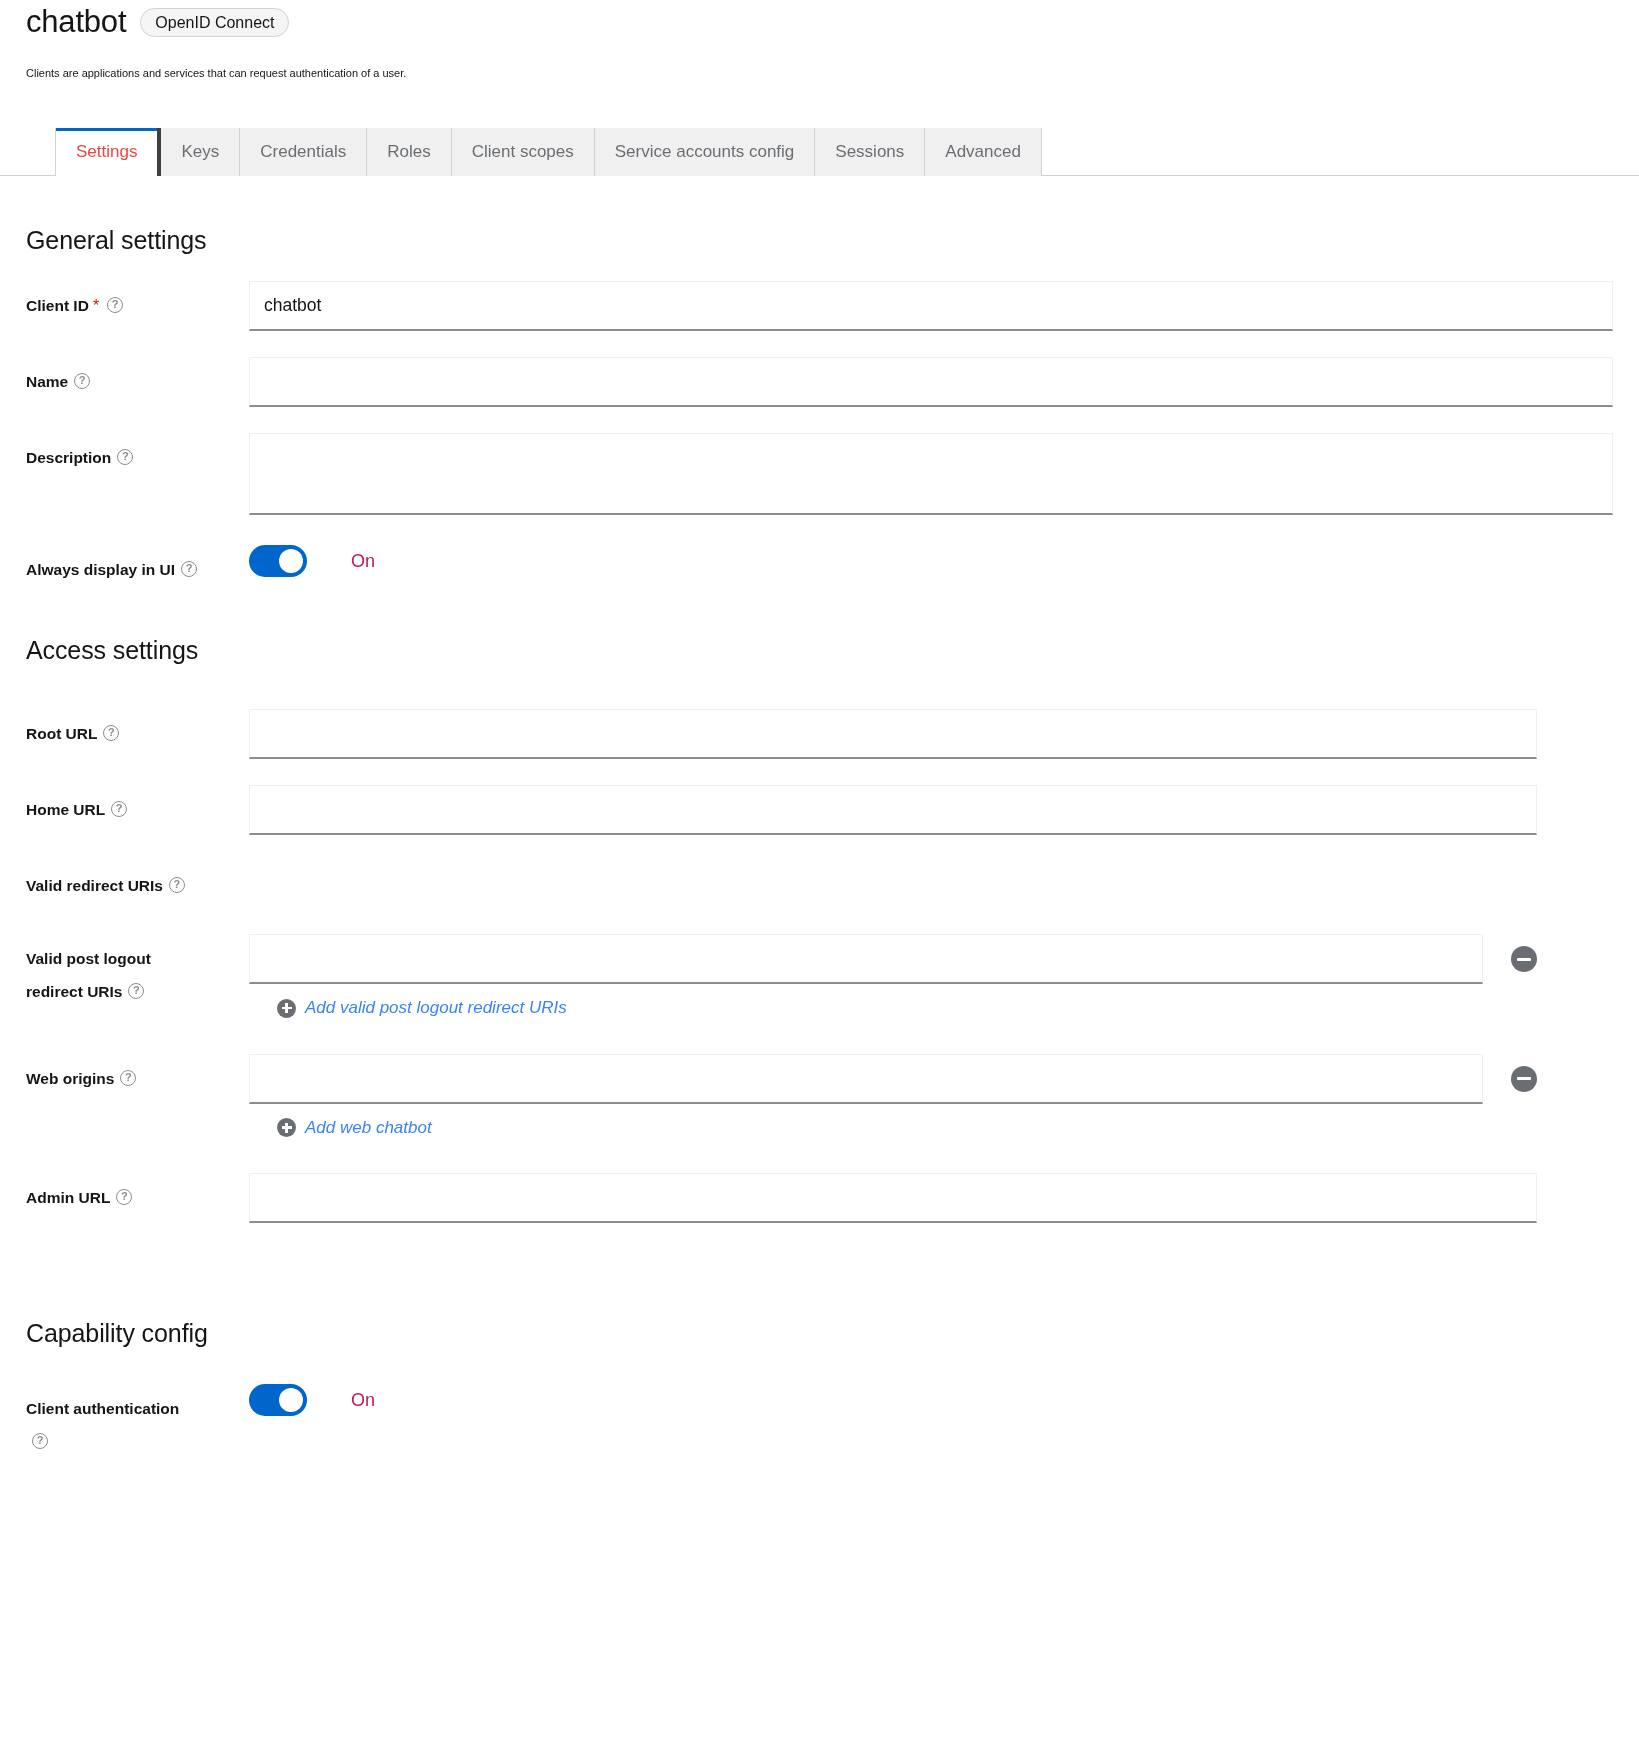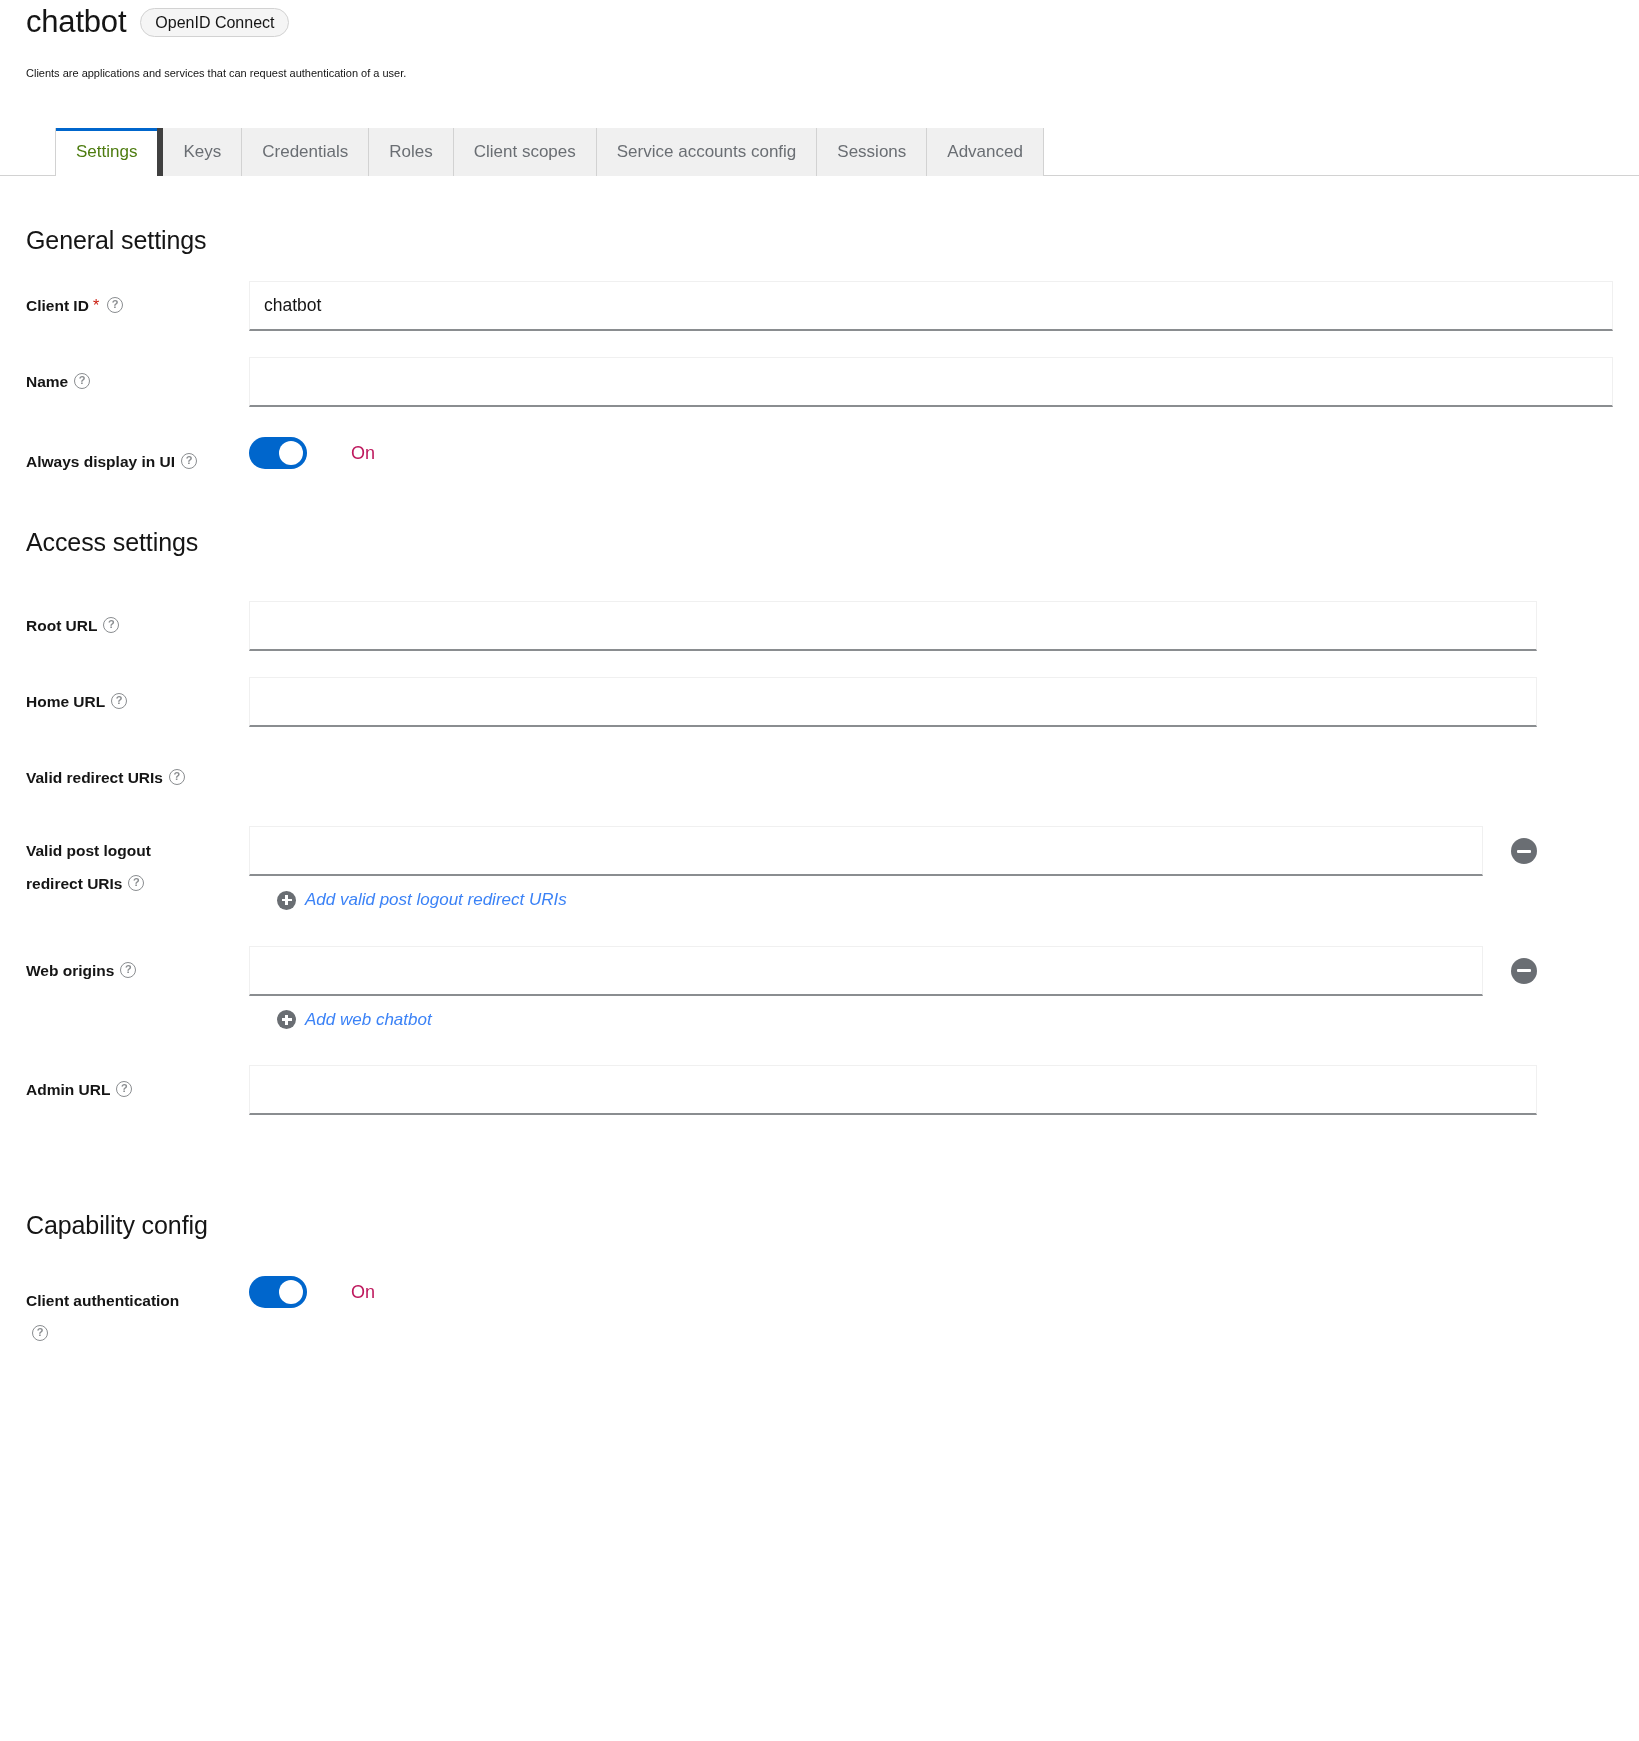--- a/index.html
+++ b/index.html
@@ -51,22 +51,22 @@
     background: #f0f0f0;
     color: #6a6e73;
     font-size: 17px;
     cursor: pointer;
     border-right: 1px solid #d2d2d2;
     white-space: nowrap;
   }
   .tab:first-child { border-left: 1px solid #d2d2d2; }
   .tab.active {
     background: #ffffff;
-    color: #4d7c0f;
-    border-right: 6px solid #404040;
+    color: #ef4444;
+    border-right: 4px solid #404040;
   }
   .tab.active::before {
     content: "";
     position: absolute; left: 0; right: 0; top: 0;
     height: 3px; background: #0066cc;
   }
   .tab.active::after {
     content: "";
     position: absolute; left: 0; right: 0; bottom: -1px;
     height: 1px; background: #ffffff;
@@ -224,20 +224,28 @@
 
   <div class="form-row">
     <div class="label-cell">
       <span class="lbl-inner">Name</span><span class="help-icon"></span>
     </div>
     <div class="field-cell">
       <input class="txt-input w-full" type="text" value="" style="">
     </div>
   </div>
 
+  <div class="form-row">
+    <div class="label-cell">
+      <span class="lbl-inner">Description</span><span class="help-icon"></span>
+    </div>
+    <div class="field-cell">
+      <textarea class="txt-area w-full" style=""></textarea>
+    </div>
+  </div>
 
   <div class="form-row" style="margin-top:30px;">
     <div class="label-cell">
       <span class="lbl-inner">Always display in UI</span><span class="help-icon"></span>
     </div>
     <div class="field-cell switch-row">
       <div class="switch">
         <div class="knob"></div>
       </div>
       <span class="switch-label">On</span>

